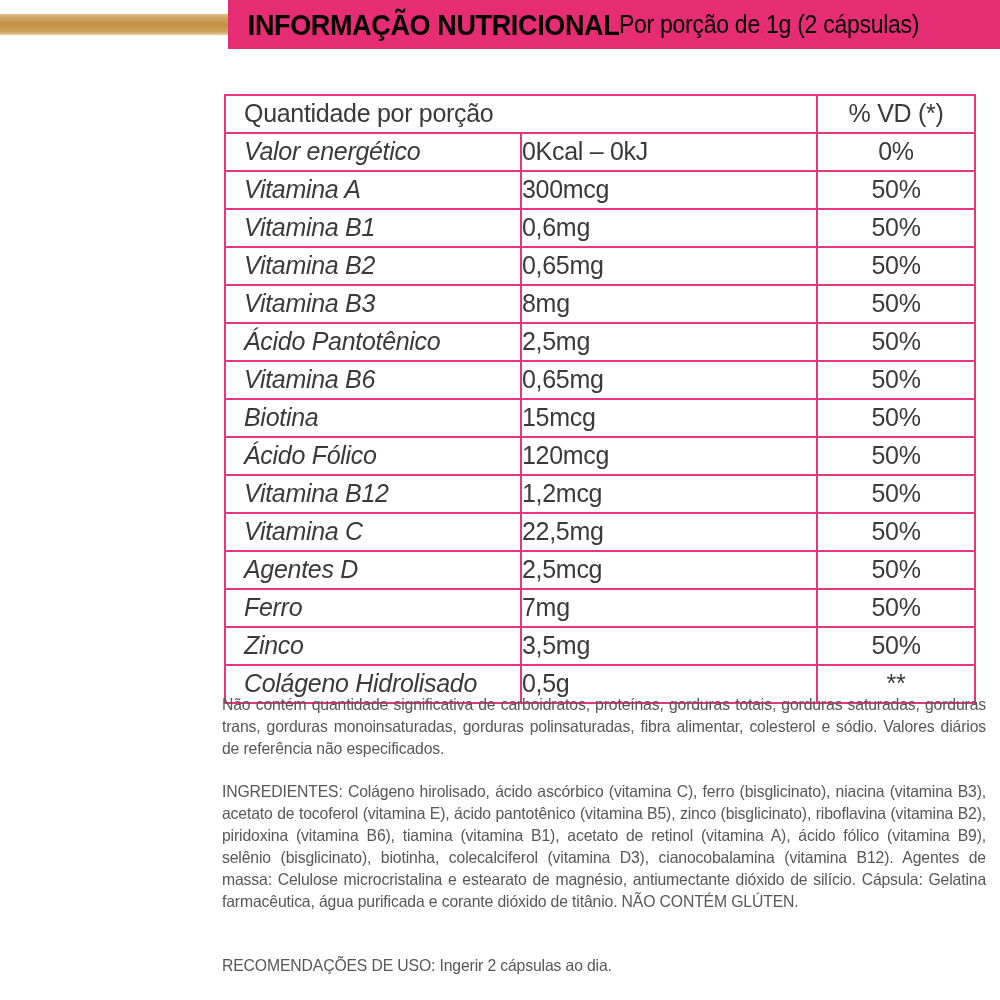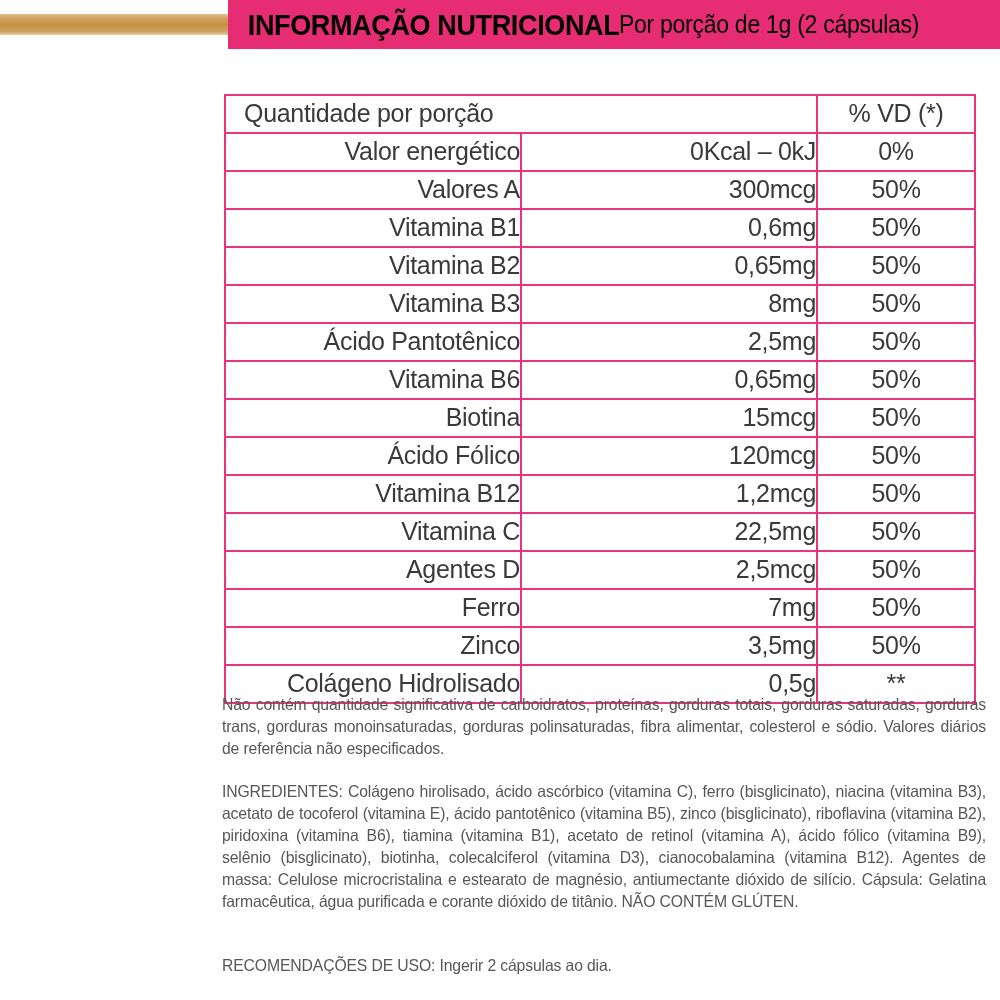--- a/index.html
+++ b/index.html
@@ -77,22 +77,22 @@
     border: 2px solid #e8357c;
     color: #3a3a3a;
     font-size: 25px;
     letter-spacing: -0.3px;
     height: 34px;
     padding: 0 0 2px 0;
     line-height: 1.05;
     vertical-align: middle;
     white-space: nowrap;
   }
-  .col-name   { width: 359px; padding-left: 18px !important; text-align: right; }
-  .col-amount { width: 237px; text-align: right; }
+  .col-name   { width: 359px; padding-left: 18px !important; text-align: left; font-style: italic; }
+  .col-amount { width: 237px; text-align: left; }
   .col-vd     { width: 156px; text-align: center; border-radius: 9px; }
   .head-span  { text-align: left; padding-left: 18px !important; }
 
   
   .note-block {
     position: absolute;
     left: 222px;
     width: 786px;
     color: #575757;
     font-size: 16.5px;
@@ -123,21 +123,21 @@
     <tr>
       <td class="head-span" colspan="2">Quantidade por porção</td>
       <td class="col-vd">% VD (*)</td>
     </tr>
   <tr>
         <td class="col-name">Valor energético</td>
         <td class="col-amount">0Kcal – 0kJ</td>
         <td class="col-vd">0%</td>
       </tr>
       <tr>
-        <td class="col-name">Valores A</td>
+        <td class="col-name">Vitamina A</td>
         <td class="col-amount">300mcg</td>
         <td class="col-vd">50%</td>
       </tr>
       <tr>
         <td class="col-name">Vitamina B1</td>
         <td class="col-amount">0,6mg</td>
         <td class="col-vd">50%</td>
       </tr>
       <tr>
         <td class="col-name">Vitamina B2</td>

